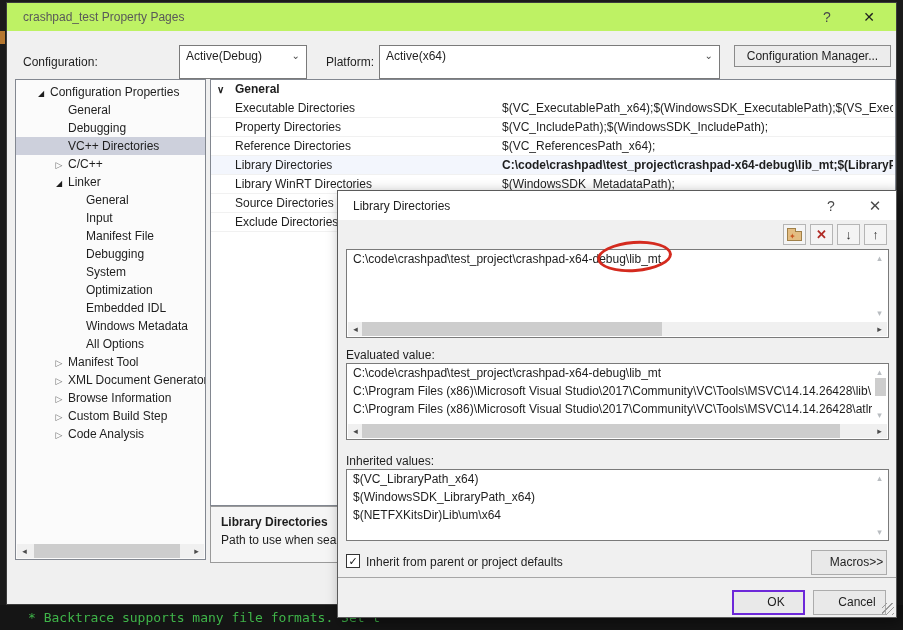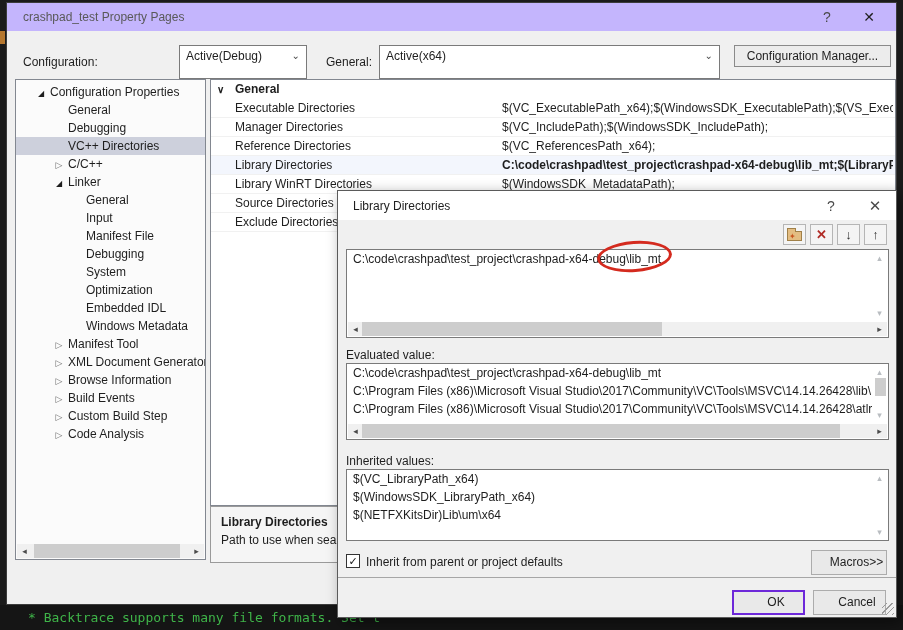--- a/index.html
+++ b/index.html
@@ -9,21 +9,21 @@
   .frag{position:absolute;left:0;top:31px;width:5px;height:13px;background:#b5772f;}
 
   
   .terminal{position:absolute;left:0;top:605px;width:903px;height:25px;background:#151515;}
   .terminal .tline{position:absolute;left:28px;top:5px;color:#3fb549;
                    font-family:"DejaVu Sans Mono",monospace;font-size:13px;white-space:pre;}
 
   
   .pp{position:absolute;left:6px;top:2px;width:891px;height:603px;background:#f0f0f0;
       border:1px solid #3c3c3c;}
-  .pp-title{position:absolute;left:0;top:0;width:100%;height:28px;background:#c4b5fd;}
+  .pp-title{position:absolute;left:0;top:0;width:100%;height:28px;background:#bef264;}
   .pp-title .t{position:absolute;left:16px;top:7px;color:#595959;}
   .cap-btn{position:absolute;top:4px;width:26px;height:20px;text-align:center;line-height:20px;
            color:#4a4a4a;font-size:14px;cursor:default;}
   .pp-help{right:56px;} .pp-close{right:14px;color:#1e1e1e;}
 
   .pp-label{position:absolute;top:52px;}
   .ddl{position:absolute;top:42px;height:34px;background:#fff;border:1px solid #7a7a7a;
        line-height:20px;padding-left:6px;}
   .ddl .chev{position:absolute;right:6px;top:0;color:#4a4a4a;font-size:10px;line-height:20px;}
   .btn{background:#ececec;border:1px solid #8a8a8a;text-align:center;}
@@ -114,21 +114,21 @@
       <span class="t">crashpad_test Property Pages</span>
       <span class="cap-btn pp-help">?</span>
       <span class="cap-btn pp-close">✕</span>
     </div>
 
     <span class="pp-label" style="left:16px;">Configuration:</span>
     <div class="ddl" style="left:172px;width:128px;">
       <span>Active(Debug)</span>
       <span class="chev">⌄</span>
     </div>
-    <span class="pp-label" style="left:319px;">General:</span>
+    <span class="pp-label" style="left:319px;">Platform:</span>
     <div class="ddl" style="left:372px;width:341px;">
       <span>Active(x64)</span>
       <span class="chev">⌄</span>
     </div>
     <div class="btn cm-btn">Configuration Manager...</div>
 
     <div class="tree">
       <div class="ti lvl0"><span class="exp exp-open"></span><span>Configuration Properties</span></div>
       <div class="ti lvl1"><span>General</span></div>
       <div class="ti lvl1"><span>Debugging</span></div>
@@ -136,44 +136,44 @@
       <div class="ti lvl1"><span class="exp exp-closed"></span><span>C/C++</span></div>
       <div class="ti lvl1"><span class="exp exp-open"></span><span>Linker</span></div>
       <div class="ti lvl2"><span>General</span></div>
       <div class="ti lvl2"><span>Input</span></div>
       <div class="ti lvl2"><span>Manifest File</span></div>
       <div class="ti lvl2"><span>Debugging</span></div>
       <div class="ti lvl2"><span>System</span></div>
       <div class="ti lvl2"><span>Optimization</span></div>
       <div class="ti lvl2"><span>Embedded IDL</span></div>
       <div class="ti lvl2"><span>Windows Metadata</span></div>
+      <div class="ti lvl2"><span>All Options</span></div>
       <div class="ti lvl1"><span class="exp exp-closed"></span><span>Manifest Tool</span></div>
       <div class="ti lvl1"><span class="exp exp-closed"></span><span>XML Document Generator</span></div>
       <div class="ti lvl1"><span class="exp exp-closed"></span><span>Browse Information</span></div>
-      <div class="ti lvl1"><span class="exp exp-closed"></span><span>Build Events</span></div>
       <div class="ti lvl1"><span class="exp exp-closed"></span><span>Custom Build Step</span></div>
       <div class="ti lvl1"><span class="exp exp-closed"></span><span>Code Analysis</span></div>
       <div class="hscroll" style="left:1px;right:1px;bottom:1px;">
         <span class="sb-arrow l">◂</span>
         <span class="sb-arrow r">▸</span>
         <span class="sb-thumb" style="left:17px;width:146px;"></span>
       </div>
     </div>
 
     <div class="grid">
       <div class="grow hdr">
         <span class="gchev">∨</span>
         <span class="gname">General</span>
       </div>
       <div class="grow">
         <span class="gname">Executable Directories</span>
         <span class="gval">$(VC_ExecutablePath_x64);$(WindowsSDK_ExecutablePath);$(VS_Executabl</span>
       </div>
       <div class="grow">
-        <span class="gname">Manager Directories</span>
+        <span class="gname">Property Directories</span>
         <span class="gval">$(VC_IncludePath);$(WindowsSDK_IncludePath);</span>
       </div>
       <div class="grow">
         <span class="gname">Reference Directories</span>
         <span class="gval">$(VC_ReferencesPath_x64);</span>
       </div>
       <div class="grow sel-row">
         <span class="gname">Library Directories</span>
         <span class="gval">C:\code\crashpad\test_project\crashpad-x64-debug\lib_mt;$(LibraryPa</span>
       </div>

